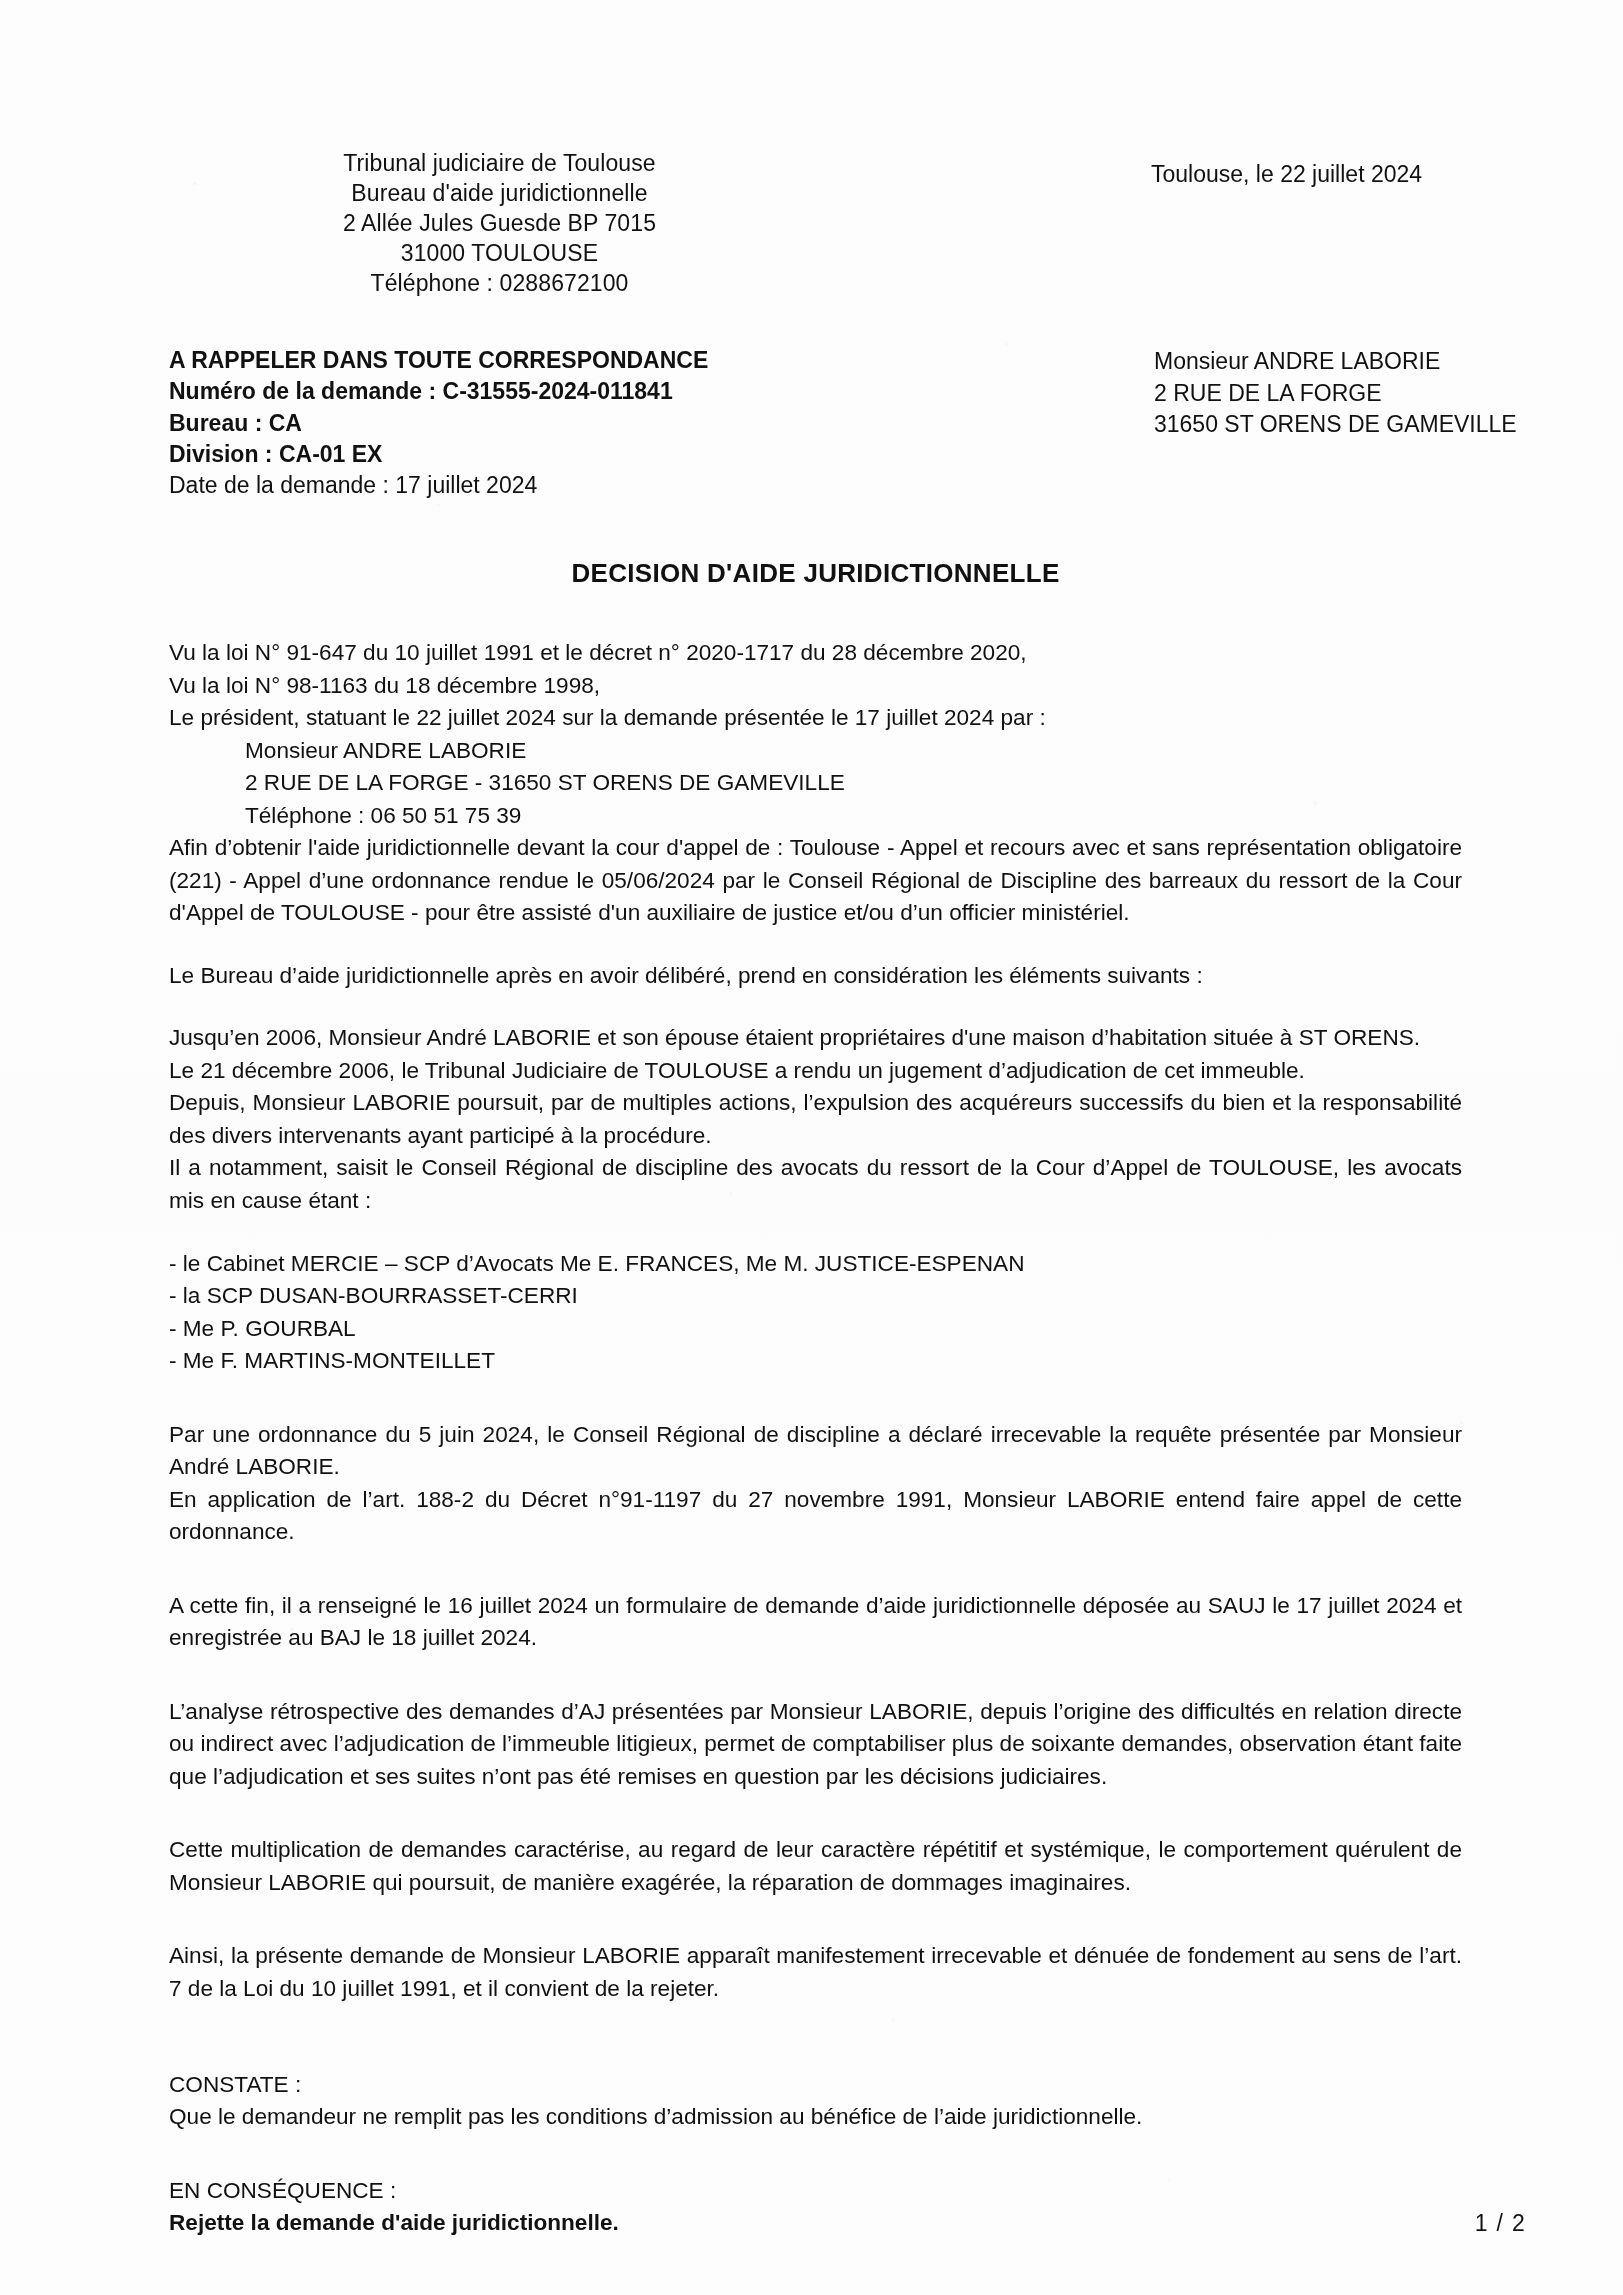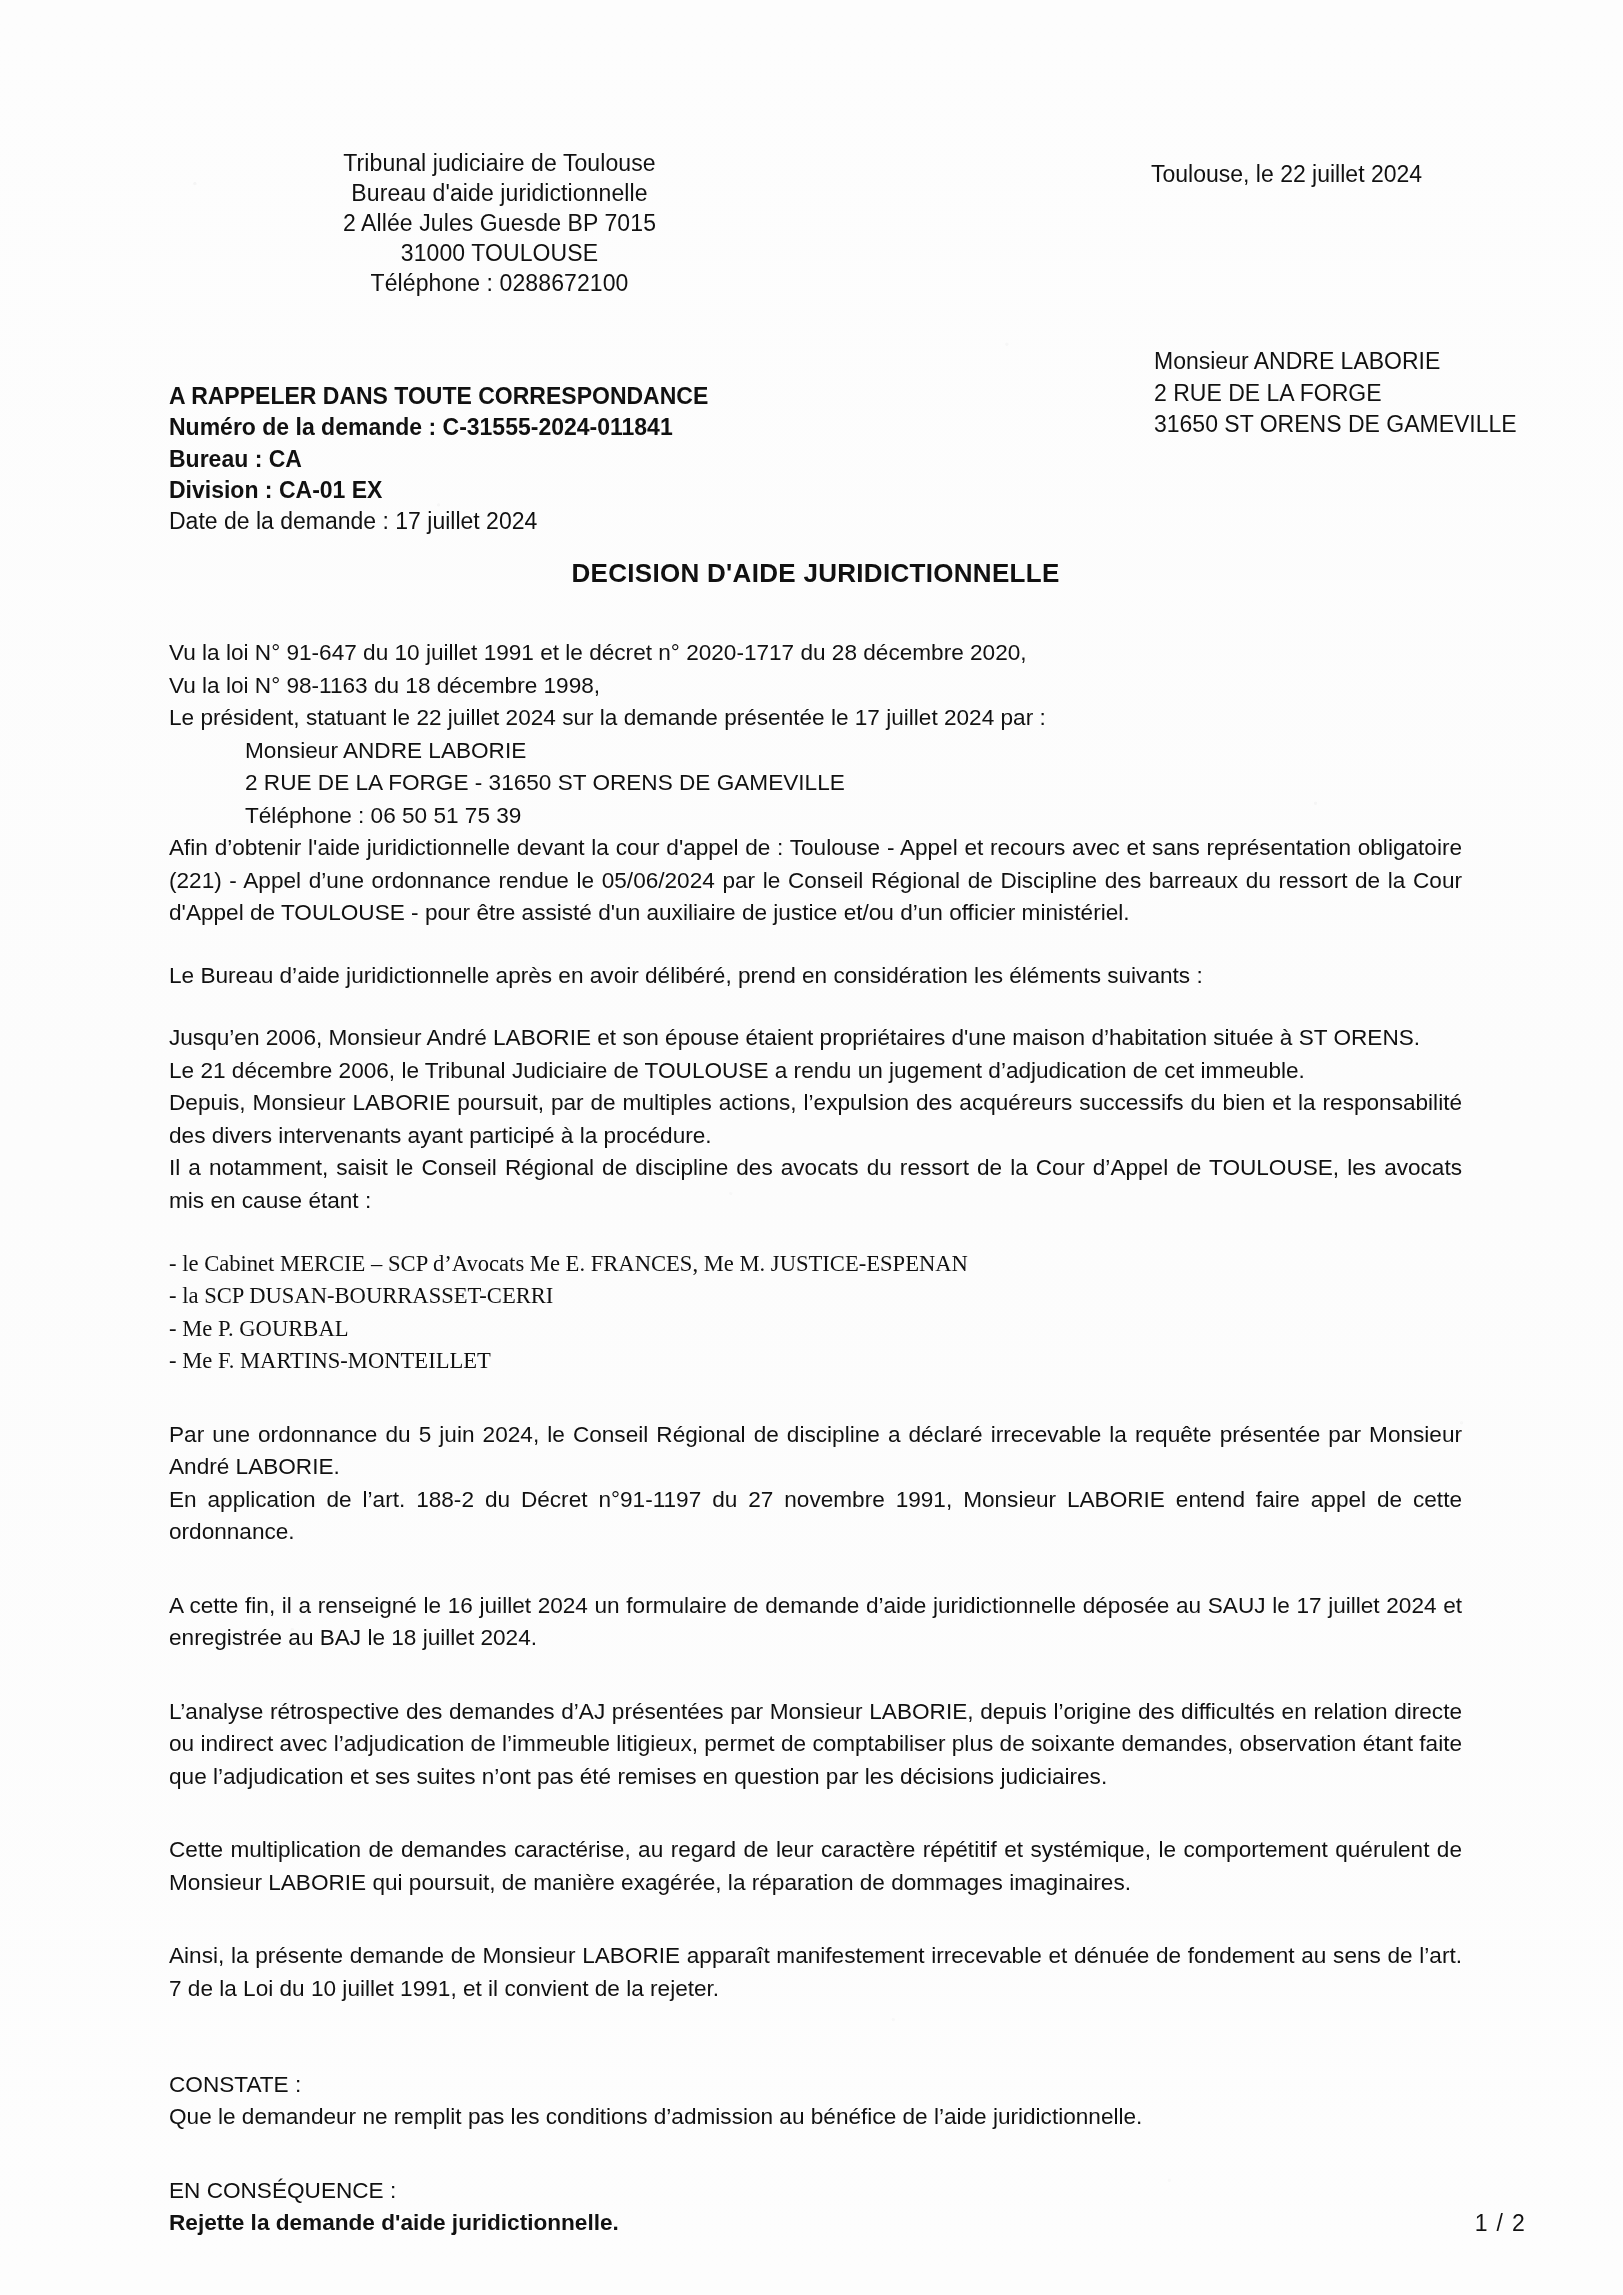--- a/index.html
+++ b/index.html
@@ -73,21 +73,21 @@
     min-height: 151px;
   }
   .ref-block {
     position: absolute;
     left: 0;
     top: 0;
     font-size: 23px;
     line-height: 1.36;
     white-space: nowrap;
   }
-  .ref-block .bold { font-weight: bold; margin-top: 36px; }
+  .ref-block .bold { font-weight: bold; }
   .recipient {
     position: absolute;
     left: 985px;
     top: 1.3px;
     font-size: 23px;
     line-height: 1.36;
     white-space: nowrap;
   }
 
   
@@ -114,21 +114,21 @@
     text-align: left;
     margin: 0;
   }
   .indent {
     padding-left: 76px;
   }
   .gap-md { height: 30px; }
   .gap-lg { height: 41px; }
   .gap-xl { height: 63px; }
 
-  .list-item { margin: 0; font-family: Liberation Serif, serif; }
+  .list-item { margin: 0; }
 
   .bold { font-weight: bold; }
 
   
   .page-number {
     position: absolute;
     right: 98px;
     top: 2210px;
     font-size: 23px;
     letter-spacing: 1.3px;

